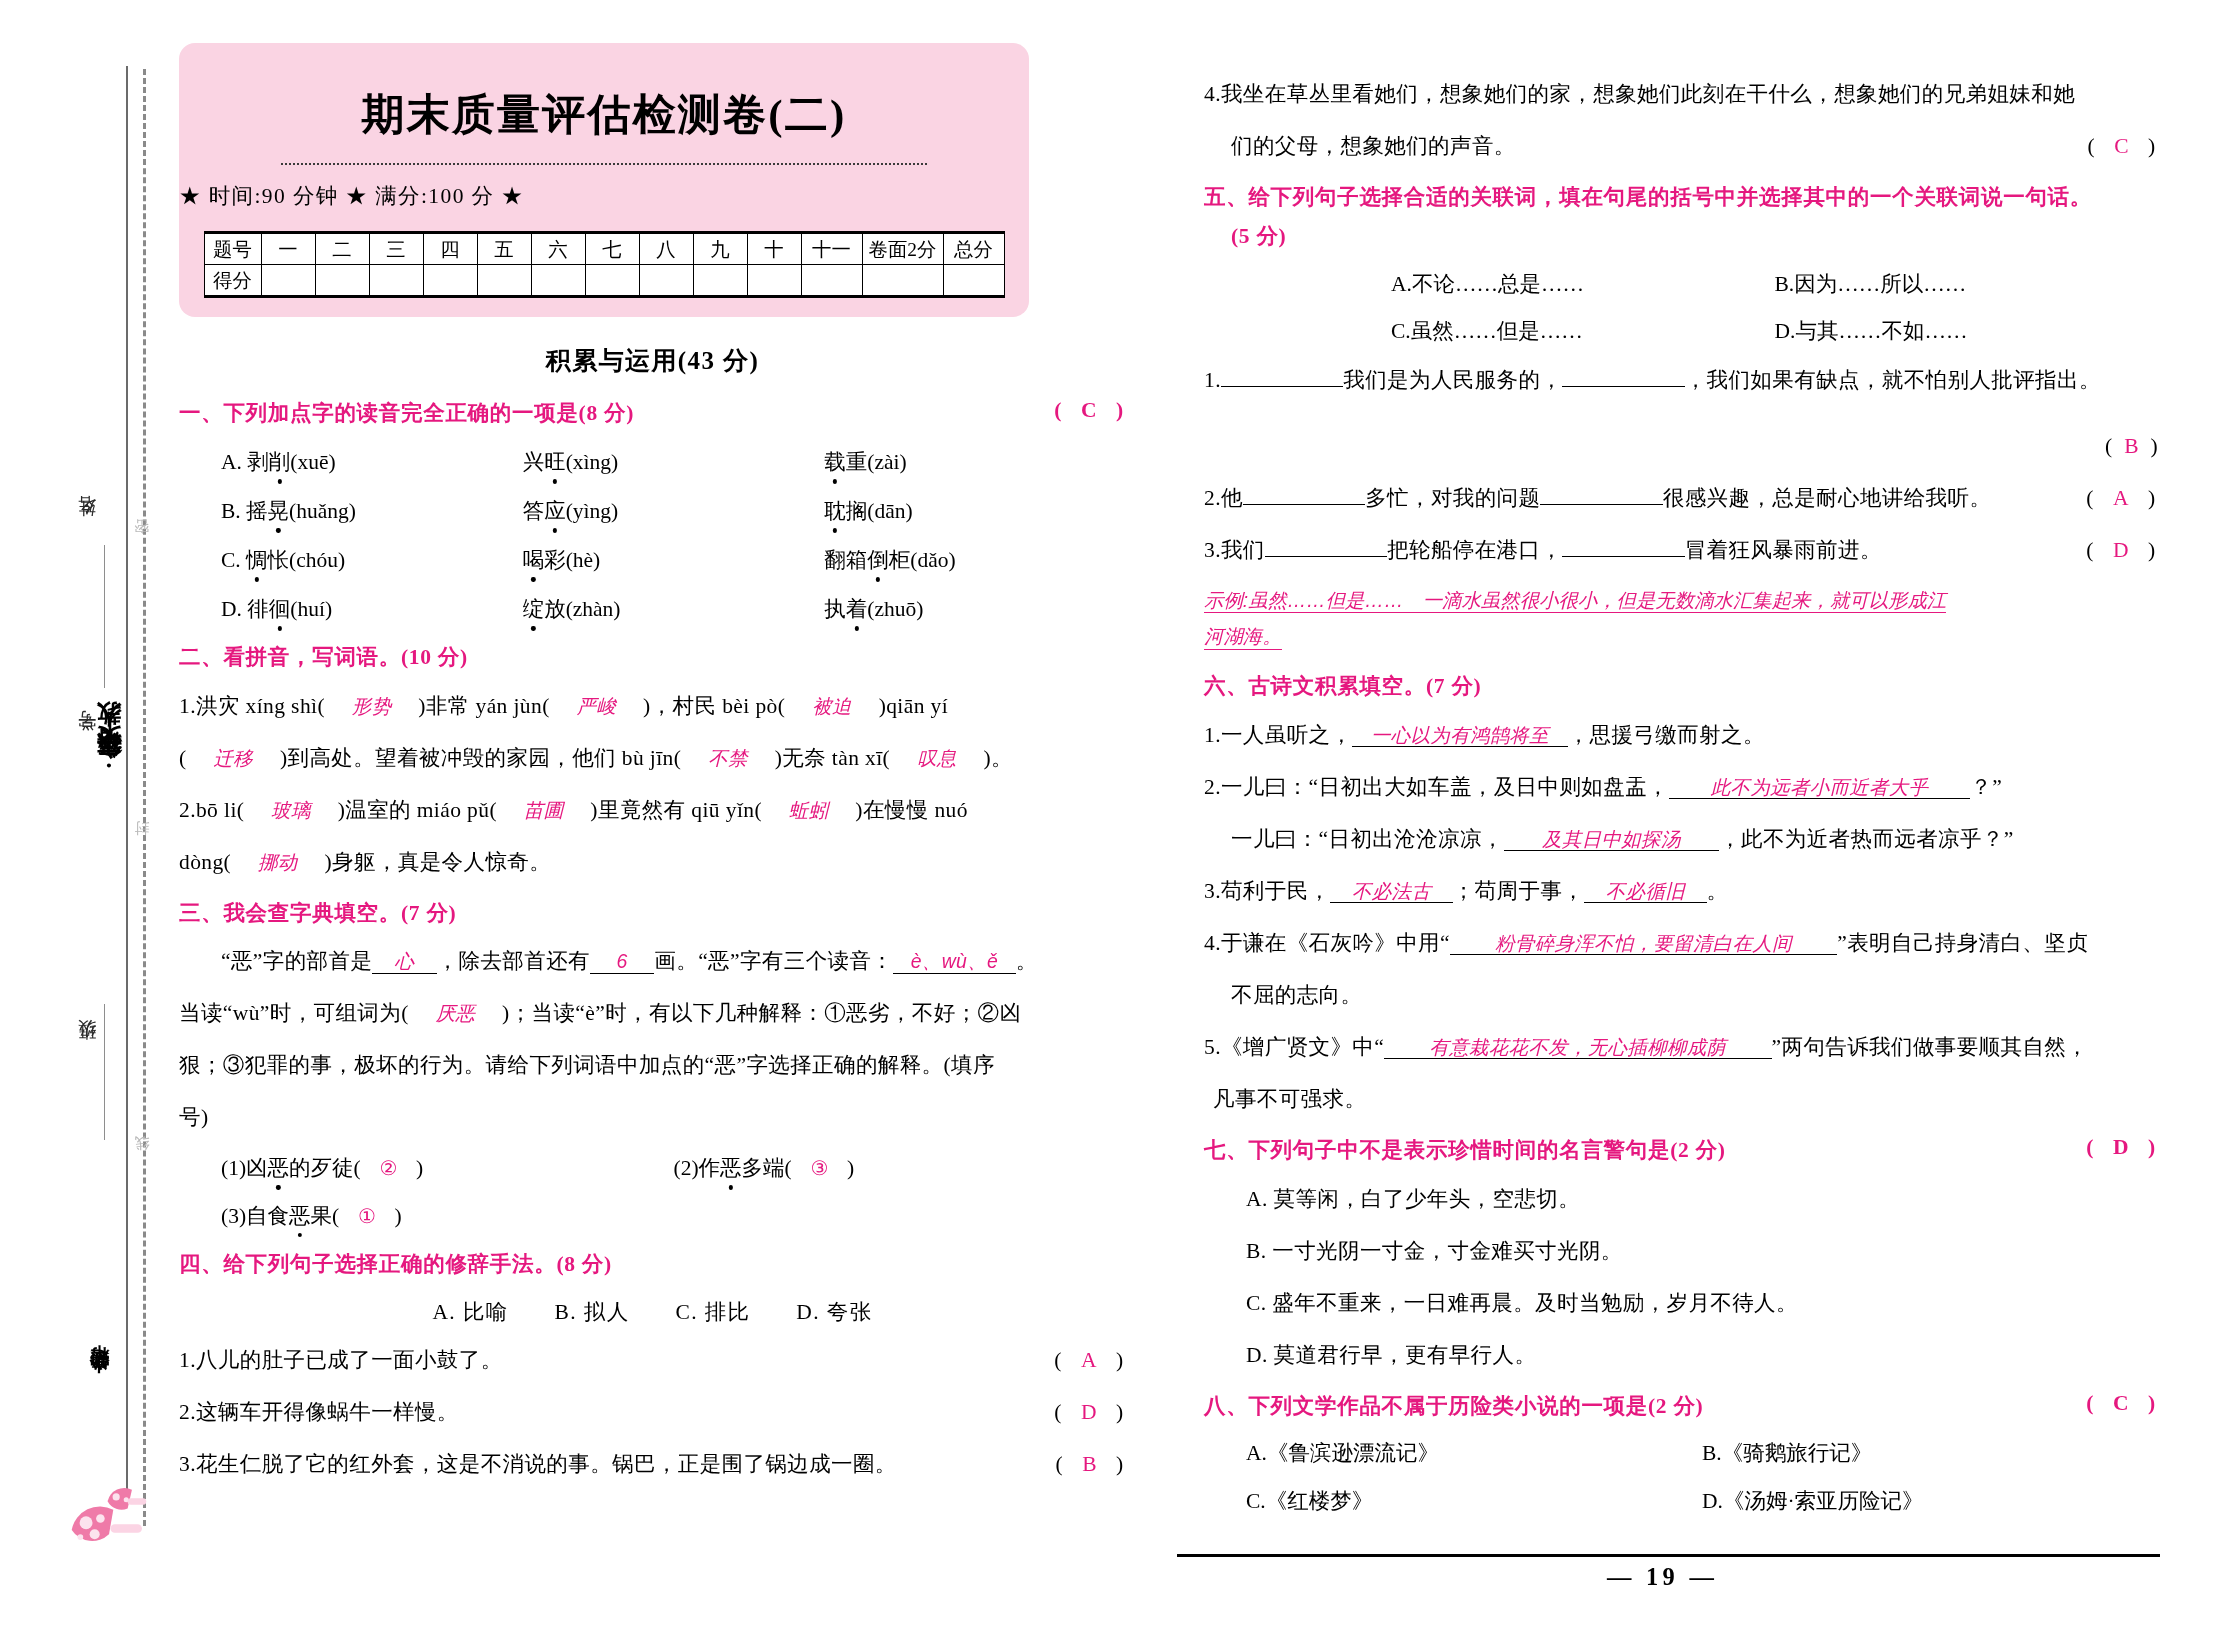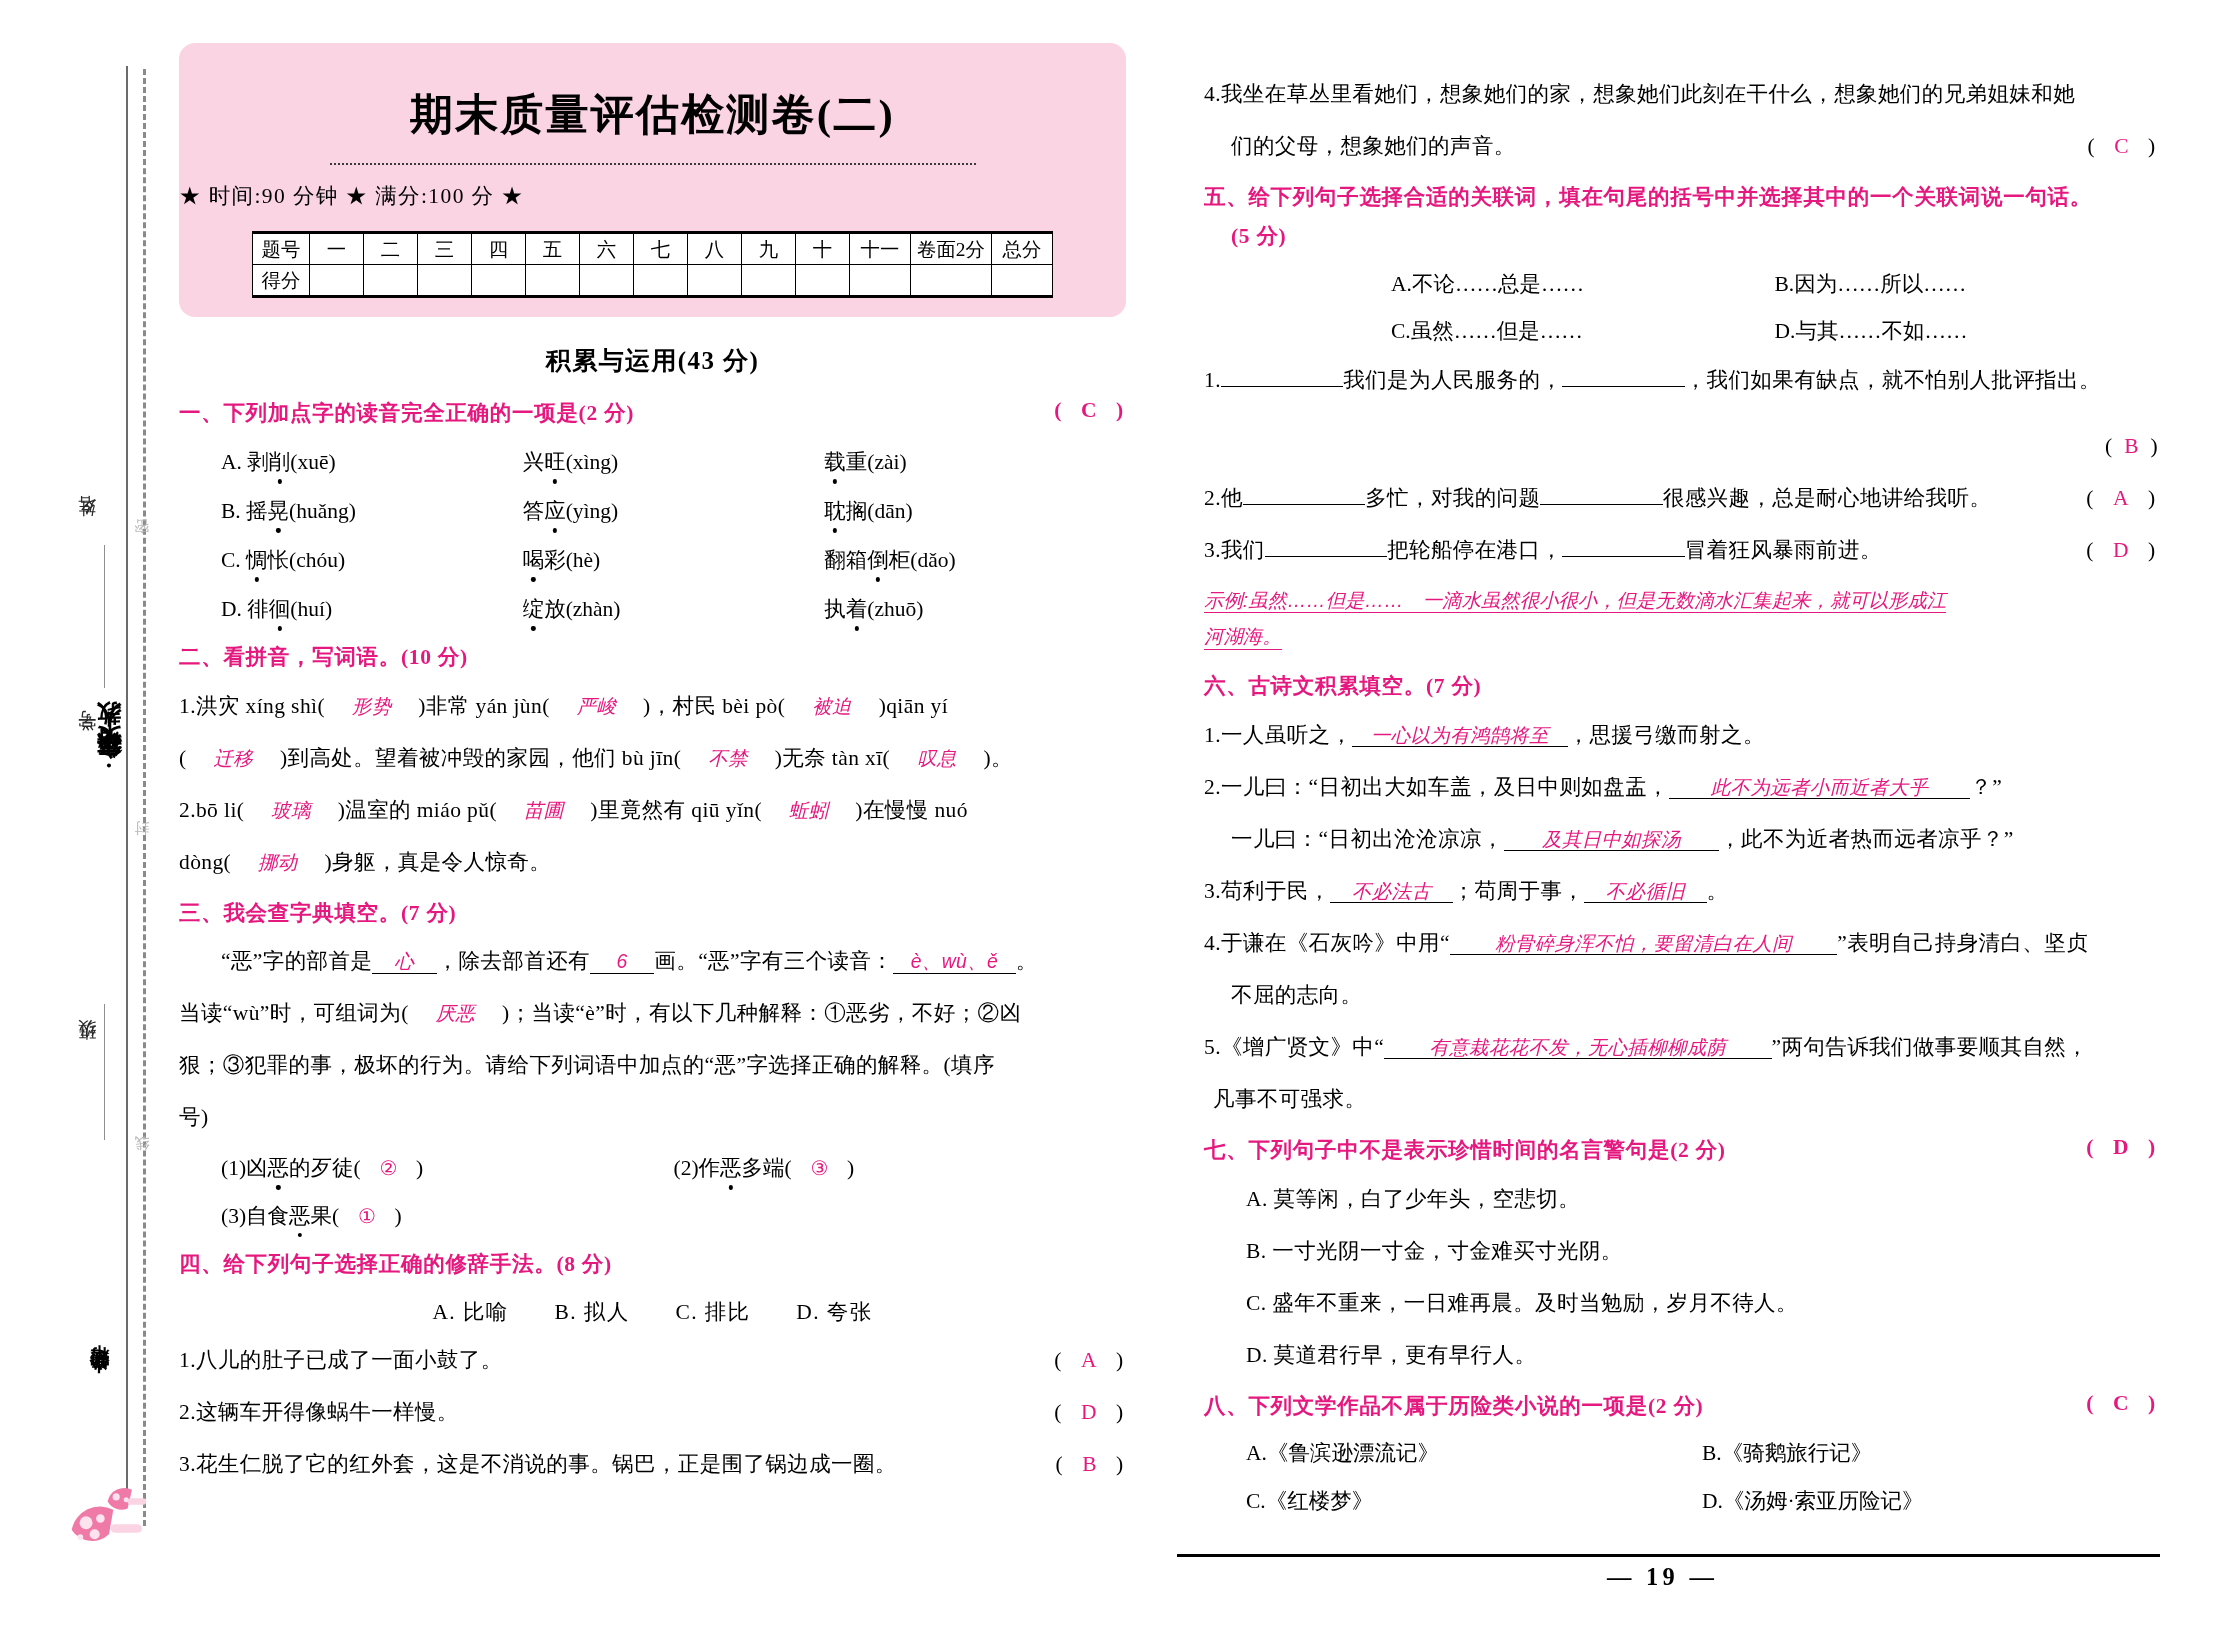--- a/index.html
+++ b/index.html
@@ -48,21 +48,21 @@
   }
   #logo{position:absolute;left:66px;top:1474px;width:86px;height:86px;}
 
   
   #colL{position:absolute;left:179px;top:43px;width:947px;}
   #colR{position:absolute;left:1204px;top:69px;width:954px;}
 
   
   #header-card{
     background:#fad4e3;border-radius:16px;padding:27px 0 18.7px 0;
-    width:947px;box-sizing:border-box;
+    width:850px;box-sizing:border-box;
   }
   #exam-title{
     text-align:center;font-size:43px;font-weight:bold;letter-spacing:2.2px;
     margin:16px 0 0 0;
   }
   #title-rule{
     margin:18.7px auto 0 auto;width:646px;height:0;
     border-top:2.9px dotted #3a3a3a;
   }
   #exam-meta{text-align:left;font-size:21.5px;margin-top:16px;letter-spacing:1.4px;}
@@ -205,21 +205,21 @@
         <td></td>
         <td></td>
       </tr>
     </tbody>
       </table>
   </div>
 
   <div class="part-title">积累与运用(43 分)</div>
 
   <div class="sec-head">
-    <span>一、下列加点字的读音完全正确的一项是(2 分)</span>
+    <span>一、下列加点字的读音完全正确的一项是(8 分)</span>
     <span class="par">(&nbsp;&nbsp;<span class="ans">C</span>&nbsp;&nbsp;)</span>
   </div>
 
   <div class="opts3 indent">
     <div><span>A.</span>&nbsp;剥<span class="dot">削</span>(xuē)</div>
     <div>兴<span class="dot">旺</span>(xìng)</div>
     <div><span class="dot">载</span>重(zài)</div>
   </div>
   <div class="opts3 indent">
     <div><span>B.</span>&nbsp;摇<span class="dot">晃</span>(huǎng)</div>

